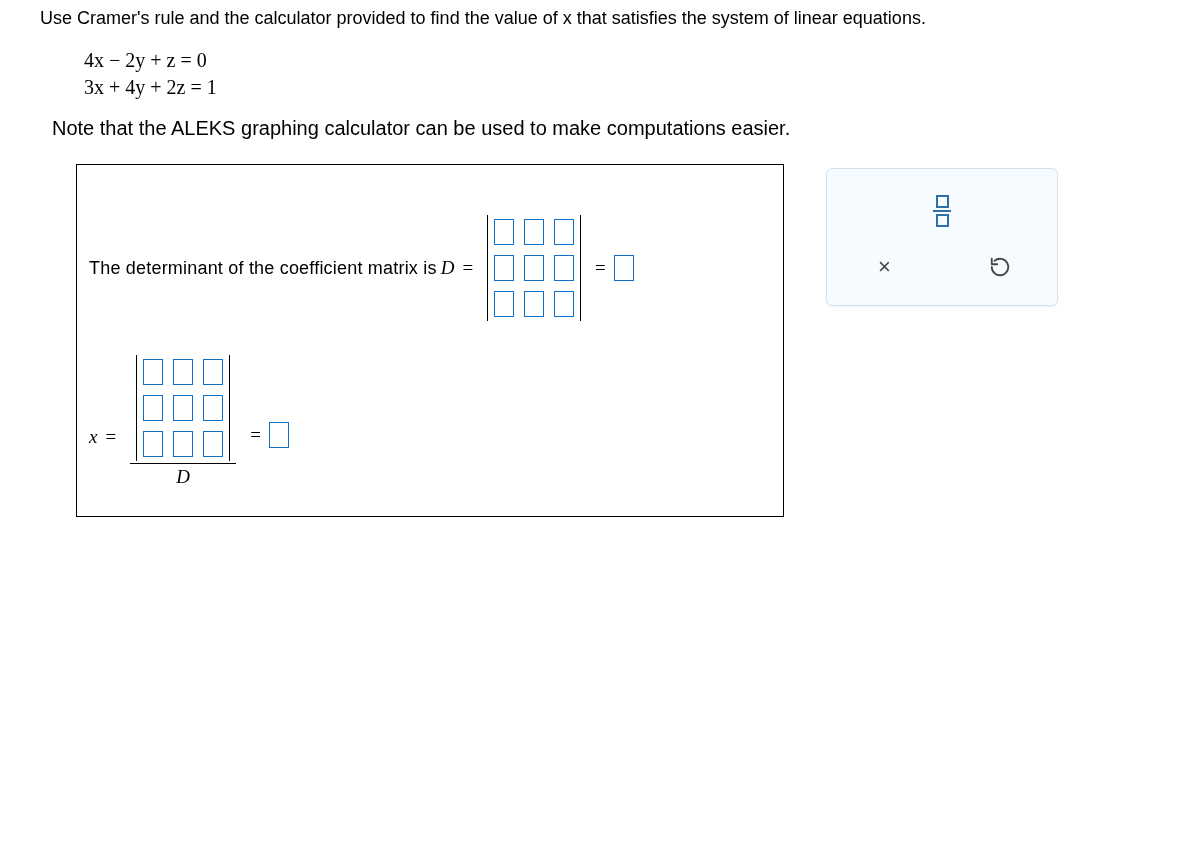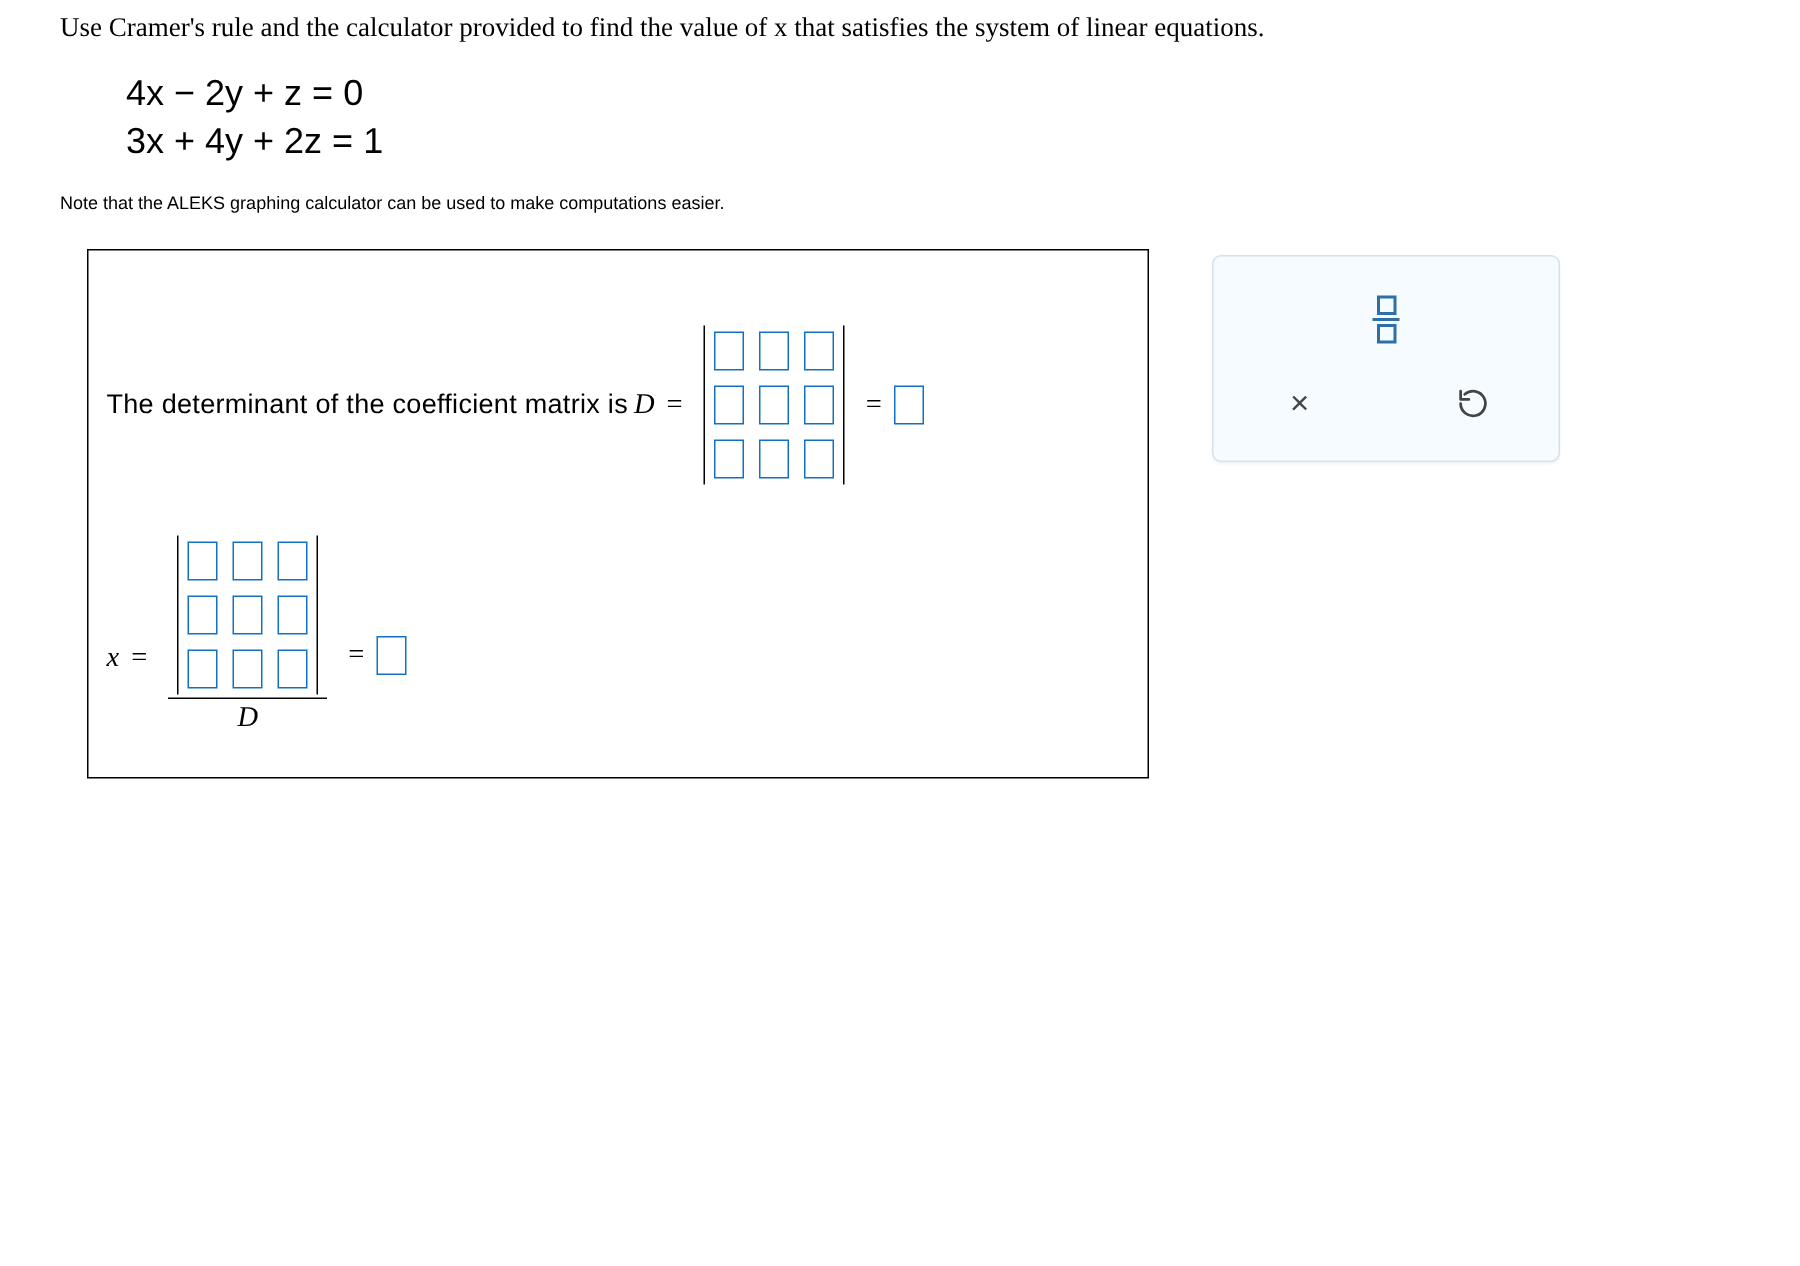--- a/index.html
+++ b/index.html
@@ -11,43 +11,43 @@
     color: #000;
     width: 1200px;
     height: 844px;
   }
   .container {
     padding: 8px 40px;
   }
   .instruction {
     font-size: 18px;
     margin-bottom: 18px;
-    font-family: Liberation Serif, serif;
   }
   .equations {
     margin-left: 44px;
-    font-family: Liberation Sans, sans-serif;
-    font-size: 24px;
+    font-family: Liberation Serif, serif;
+    font-size: 20px;
     line-height: 1.35;
     margin-bottom: 16px;
   }
   .note {
-    font-size: 12px;
+    font-size: 20px;
     margin-bottom: 24px;
+    margin-left: 12px;
   }
   .work-area-row {
     display: flex;
     align-items: flex-start;
     gap: 42px;
   }
   .work-box {
     border: 1px solid #000;
     padding: 14px 12px 28px 12px;
     width: 708px;
-    margin-left: 18px;
+    margin-left: 36px;
   }
   .d-line, .x-line {
     display: flex;
     align-items: center;
     font-family: "Times New Roman", Times, serif;
     font-size: 19px;
   }
   .d-line { margin-bottom: 34px; margin-top: 36px;}
   .label-text {
     letter-spacing: 0.2px;

